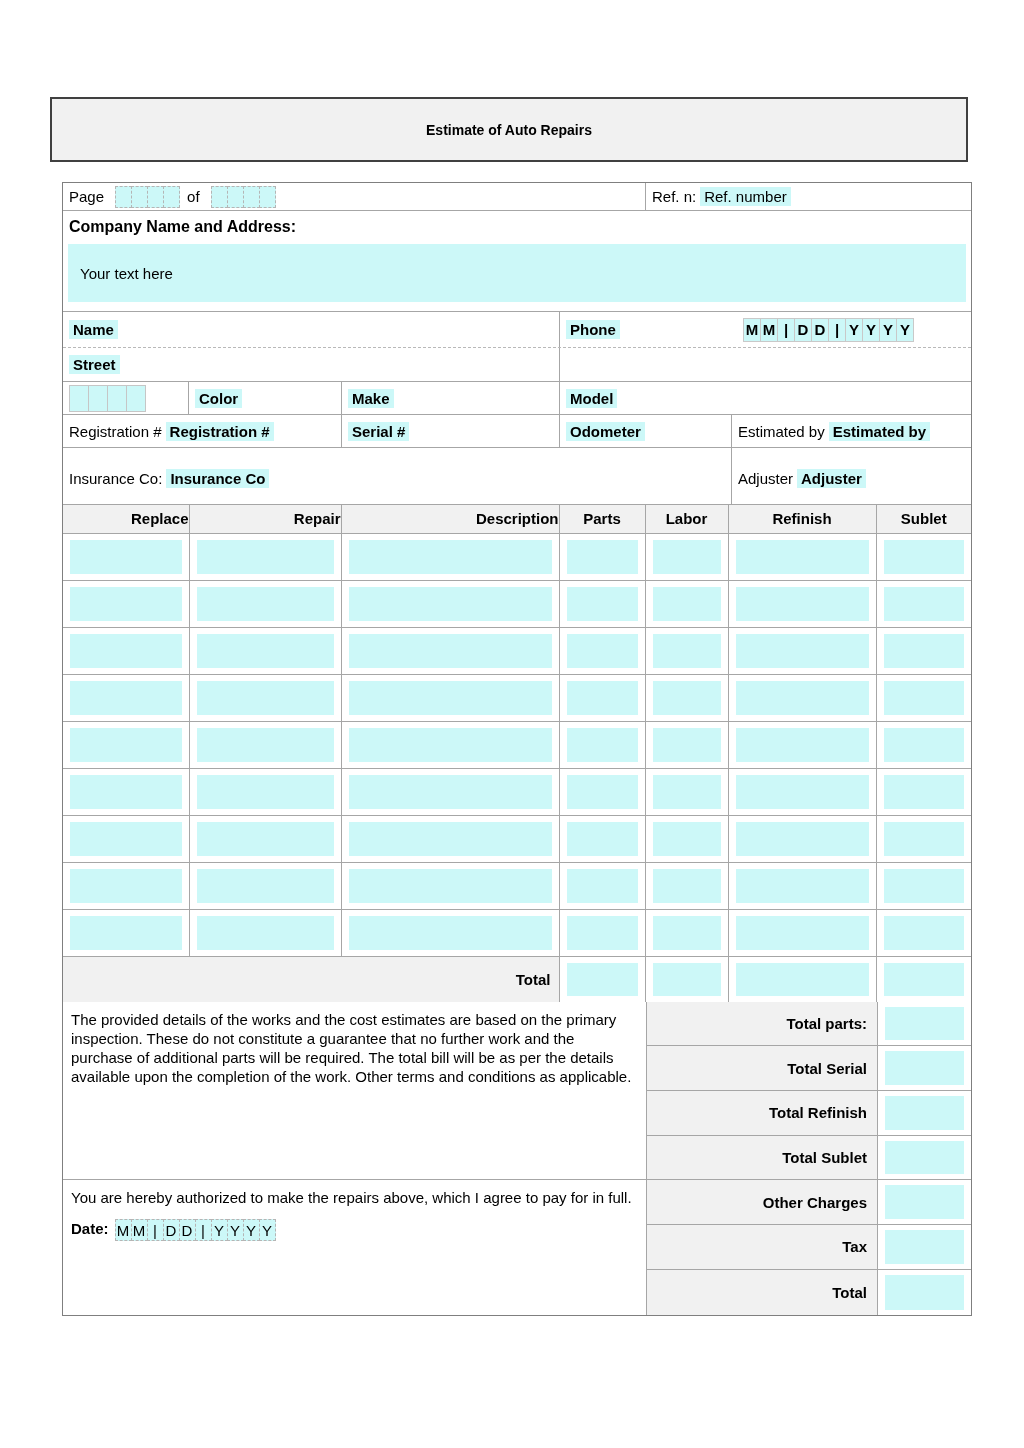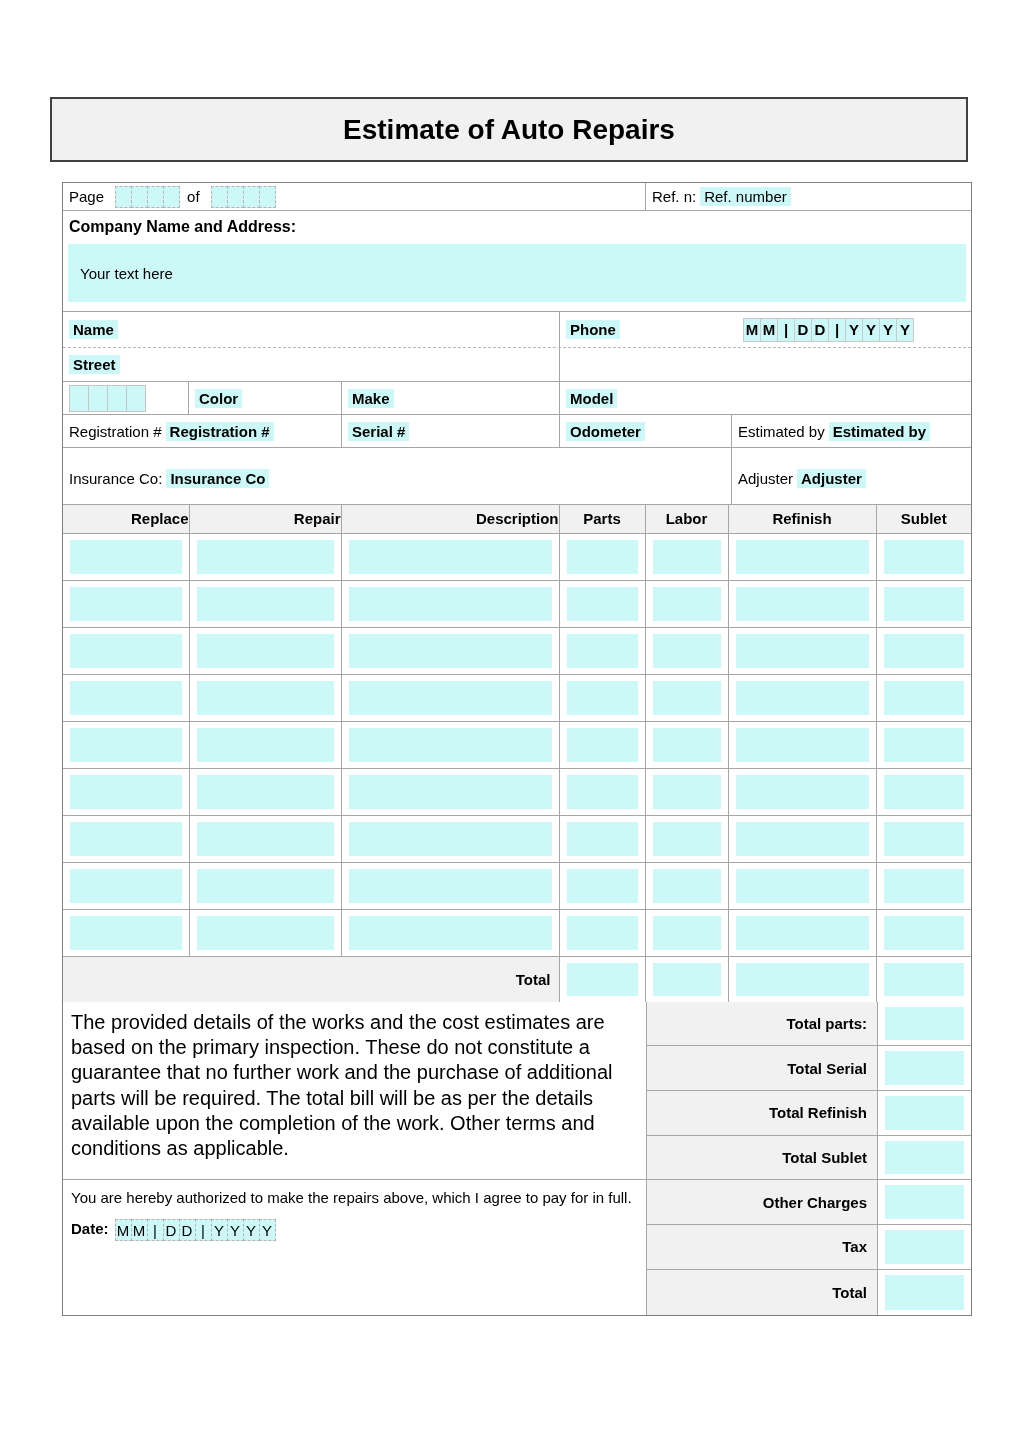--- a/index.html
+++ b/index.html
@@ -9,21 +9,21 @@
     font-family:"Liberation Sans", sans-serif; color:#000;
     font-size:15px;
   }
 
   
   .title-box {
     position:absolute; left:50px; top:97px; width:918px; height:65px;
     background:#f1f1f1; border:2px solid #404040;
     display:flex; align-items:center; justify-content:center;
   }
-  .title-box .title { font-size:28px; font-weight:bold; }
+  .title-box .title { font-size:14px; font-weight:bold; }
 
   
   .form {
     position:absolute; left:62px; top:182px; width:910px;
     border:1px solid #7f7f7f; background:#fff;
   }
   .frow { display:flex; border-bottom:1px solid #a6a6a6; }
   .frow.dashed-divider { border-bottom:1px dashed #b9b9b9; }
   .fcell { display:flex; align-items:center; padding-left:6px; }
   .fcell.bordered { border-right:1px solid #a6a6a6; }
@@ -68,21 +68,21 @@
   .repairs tfoot .inp { height:33px; margin:6px 7px; background:#ccf8f8; }
 
   
   .bottom {
     display:grid; grid-template-columns:584px 1fr;
     grid-template-rows:repeat(7, 1fr); height:313px;
   }
   .terms {
     grid-column:1; grid-row:1/5;
     border-right:1px solid #a6a6a6; border-bottom:1px solid #a6a6a6;
-    padding:8px 12px 0 8px; font-size:20px; line-height:1.27;
+    padding:8px 12px 0 8px; font-size:15px; line-height:1.27;
   }
   .auth {
     grid-column:1; grid-row:5/8;
     border-right:1px solid #a6a6a6; padding:8px 12px 0 8px;
     font-size:15px; line-height:1.27;
   }
   .auth .sig-line { margin-top:14px; font-weight:bold; }
   .auth .date-line { margin-top:12px; display:flex; align-items:flex-start; gap:6px; }
   .auth .date-line .lbl { font-weight:bold; }
 

